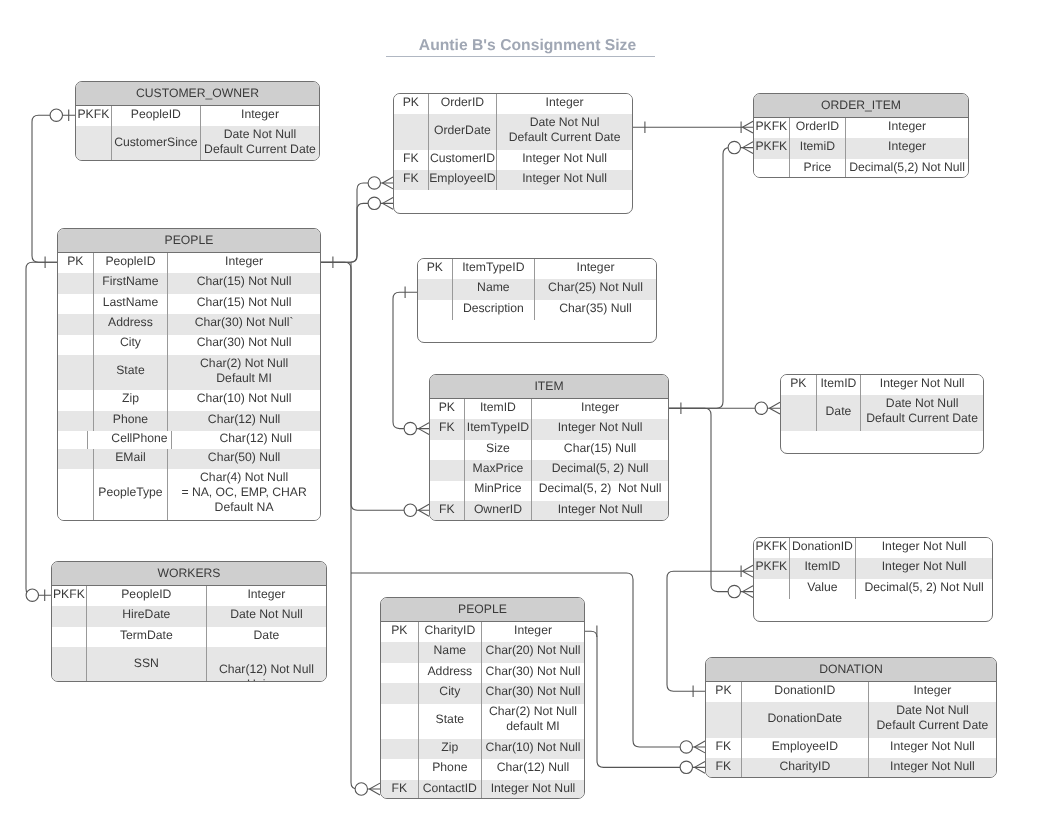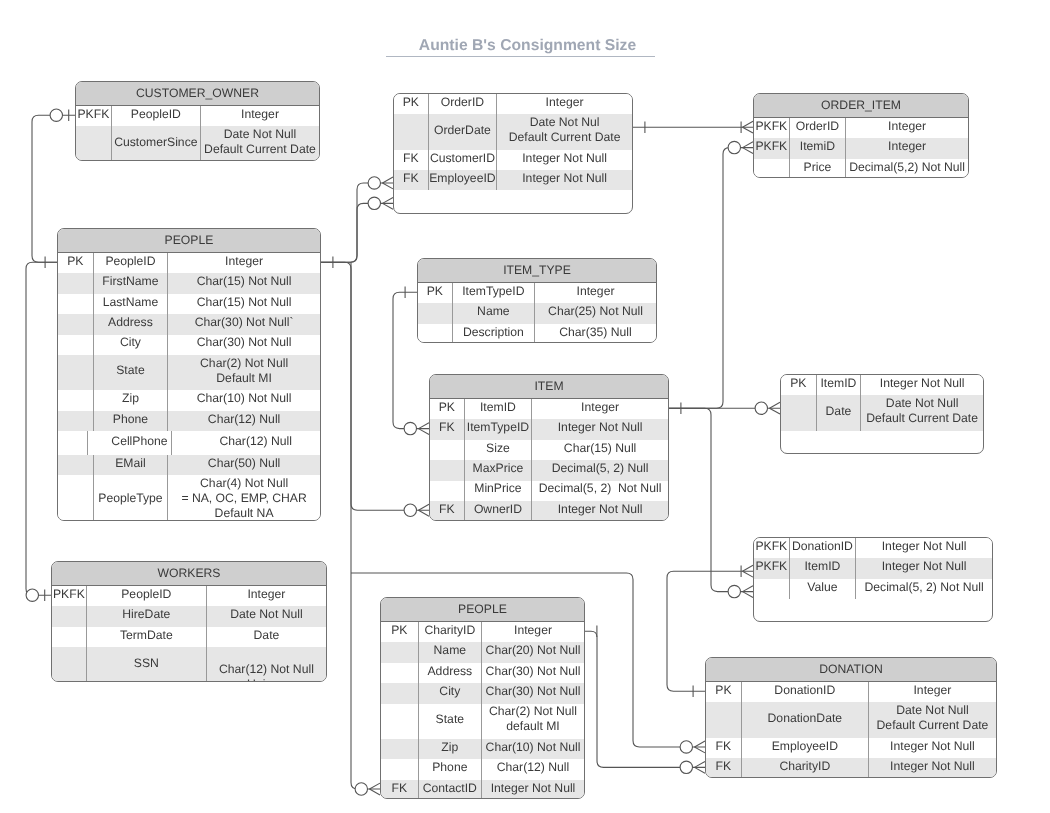--- a/index.html
+++ b/index.html
@@ -185,21 +185,21 @@
 <div class="erow" style="height:20.4px;">
 <div class="ecell k" style="width:36px;"></div>
 <div class="ecell a" style="width:75px;">Zip</div>
 <div class="ecell t" style="width:153px;">Char(10) Not Null</div>
 </div>
 <div class="erow alt" style="height:20.4px;">
 <div class="ecell k" style="width:36px;"></div>
 <div class="ecell a" style="width:75px;">Phone</div>
 <div class="ecell t" style="width:153px;">Char(12) Null</div>
 </div>
-<div class="erow" style="height:24px;gap:20px;">
+<div class="erow" style="height:18px;gap:20px;">
 <div class="ecell k" style="width:36px;"></div>
 <div class="ecell a" style="width:75px;">CellPhone</div>
 <div class="ecell t" style="width:153px;">Char(12) Null</div>
 </div>
 <div class="erow alt" style="height:20.4px;">
 <div class="ecell k" style="width:36px;"></div>
 <div class="ecell a" style="width:75px;">EMail</div>
 <div class="ecell t" style="width:153px;">Char(50) Null</div>
 </div>
 <div class="erow" style="height:50.3px;">
@@ -269,21 +269,20 @@
 <div class="ecell a" style="width:57px;">ItemiD</div>
 <div class="ecell t" style="width:123px;">Integer</div>
 </div>
 <div class="erow" style="height:20.4px;justify-content:center;">
 <div class="ecell k" style="width:36px;"></div>
 <div class="ecell a" style="width:57px;">Price</div>
 <div class="ecell t" style="width:123px;">Decimal(5,2) Not Null</div>
 </div>
 </div>
 <div class="entity" style="left:417px;top:258px;width:240px;height:85.2px;">
-<div class="ehead">ITEM_TYPE</div>
 <div class="erow" style="height:20.4px;">
 <div class="ecell k" style="width:35px;">PK</div>
 <div class="ecell a" style="width:83px;">ItemTypeID</div>
 <div class="ecell t" style="width:122px;">Integer</div>
 </div>
 <div class="erow alt" style="height:20.4px;">
 <div class="ecell k" style="width:35px;"></div>
 <div class="ecell a" style="width:83px;">Name</div>
 <div class="ecell t" style="width:122px;">Char(25) Not Null</div>
 </div>

